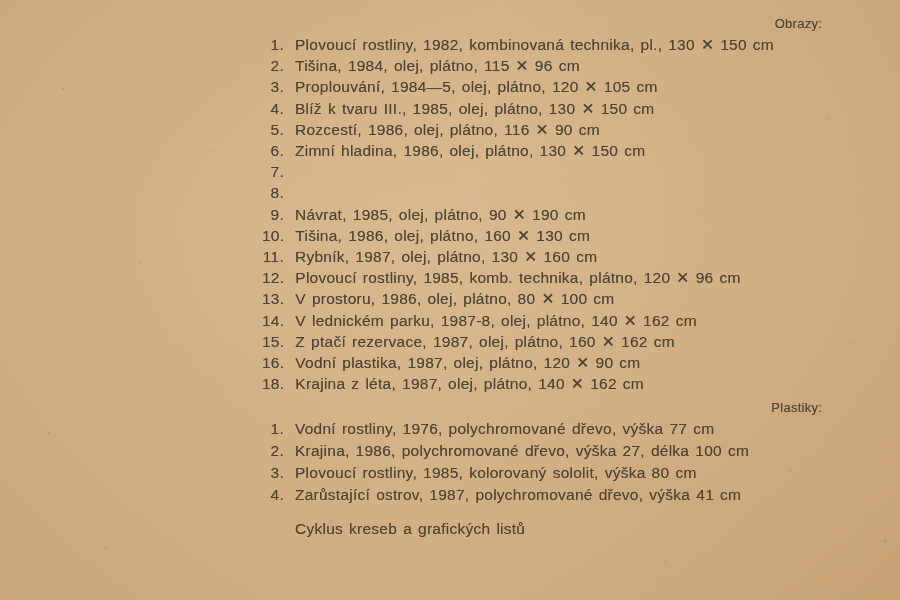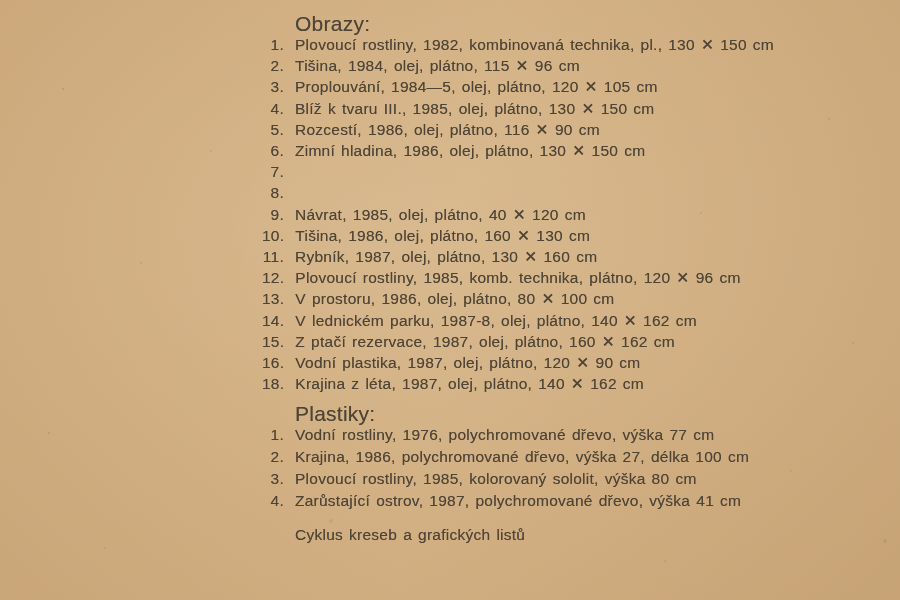--- a/index.html
+++ b/index.html
@@ -52,40 +52,41 @@
     top: 13px;
     width: 560px;
     font-size: 15.5px;
     letter-spacing: 0.25px;
     word-spacing: 1.5px;
     text-shadow: 0 0 0.6px rgba(77,68,54,0.55);
   }
   .section-heading {
     margin: 0 0 0 33px;
     font-weight: normal;
-    font-size: 21px;
+    font-size: 13px;
     line-height: 21px;
+    text-align: right;
   }
   ol.catalog {
     list-style: none;
     margin: 0;
     padding: 0;
   }
   .catalog .row {
     display: flex;
     line-height: 21.2px;
     white-space: nowrap;
   }
   .catalog .num {
     flex: 0 0 22px;
     text-align: right;
     margin-right: 11px;
   }
   .obrazy-list { margin-top: 13px; }
-  .plastiky-heading { margin-top: 9px; }
+  .plastiky-heading { margin-top: 3px; }
   .plastiky-list { margin-top: 6px; }
   .plastiky-list .row { line-height: 21.8px; }
   .footer-note {
     margin: 12px 0 0 33px;
     line-height: 21px;
     white-space: nowrap;
   }
 </style>
 </head>
 <body>
@@ -123,21 +124,21 @@
           <span class="txt">Zimní hladina, 1986, olej, plátno, 130 ✕ 150 cm</span>
         </li>
       <li class="row">
           <span class="num">7.</span>
         </li>
       <li class="row">
           <span class="num">8.</span>
         </li>
       <li class="row">
           <span class="num">9.</span>
-          <span class="txt">Návrat, 1985, olej, plátno, 40 ✕ 120 cm</span>
+          <span class="txt">Návrat, 1985, olej, plátno, 90 ✕ 190 cm</span>
         </li>
       <li class="row">
           <span class="num">10.</span>
           <span class="txt">Tišina, 1986, olej, plátno, 160 ✕ 130 cm</span>
         </li>
       <li class="row">
           <span class="num">11.</span>
           <span class="txt">Rybník, 1987, olej, plátno, 130 ✕ 160 cm</span>
         </li>
       <li class="row">

